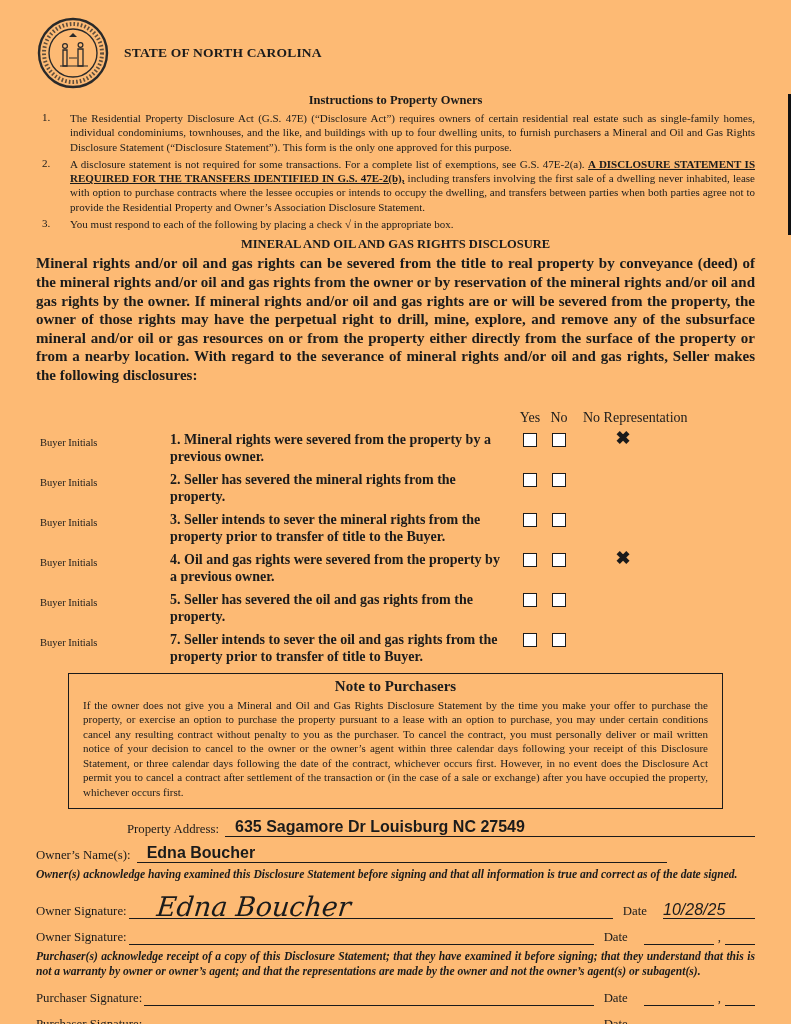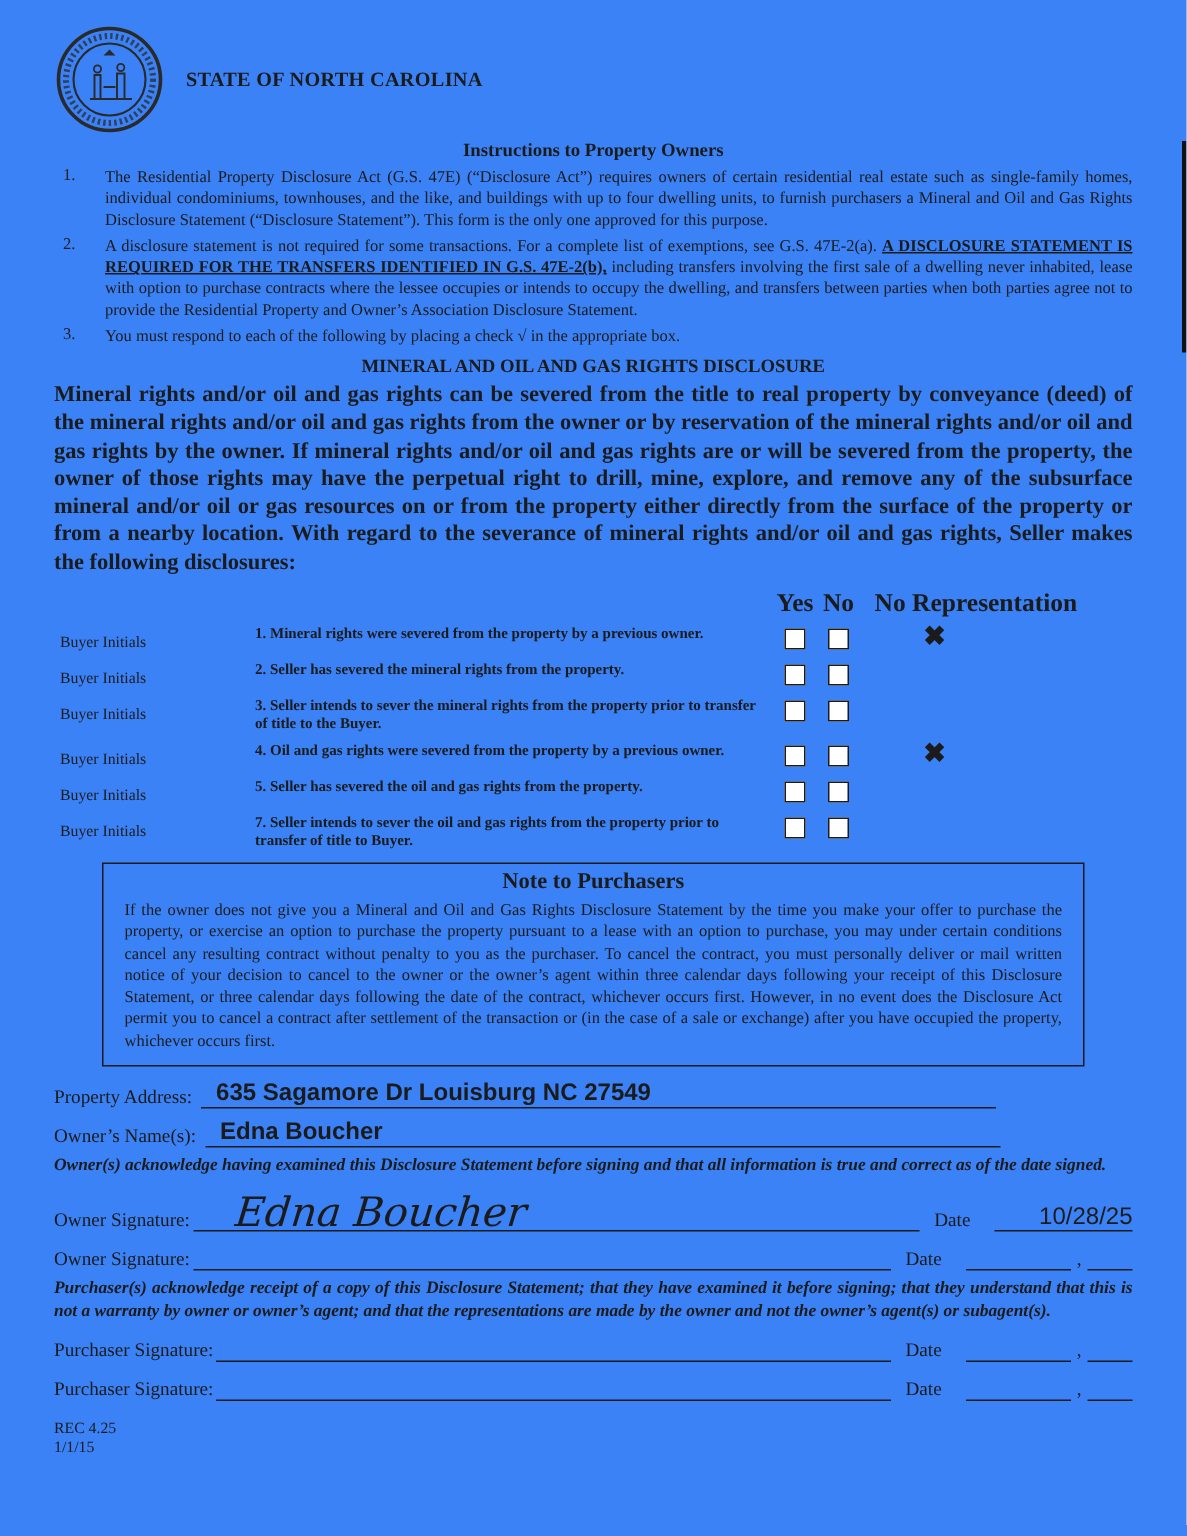--- a/index.html
+++ b/index.html
@@ -1,20 +1,20 @@
 <!DOCTYPE html>
 <html><head>
 <meta charset="utf-8">
 <style>
   html,body { margin:0; padding:0; background:#e8e8e8; }
   .page {
     position:relative;
     width:791px; height:1024px;
     margin:0 auto;
-    background:#3b82f6;
+    background:#fdba74;
     color:#1b1b1b;
     font-family:"Liberation Serif", serif;
     box-sizing:border-box;
     padding:16px 36px 0 36px;
     overflow:hidden;
   }
   
   .hdr { display:flex; align-items:center; height:74px; }
   .seal { width:74px; height:74px; flex:0 0 74px; }
   .titles { margin-left:14px; }
@@ -22,53 +22,53 @@
   
   .instr-head { text-align:center; font-weight:bold; font-size:12.5px; margin-top:3px; }
   .li { display:flex; margin-top:3px; }
   .li-num { flex:0 0 28px; text-align:left; padding-left:6px; font-size:11px; }
   .li-text { flex:1; font-size:11px; line-height:1.3; text-align:justify; }
   .emph { font-weight:bold; text-decoration:underline; }
   
   .disc-head { text-align:center; font-weight:bold; font-size:12.5px; margin-top:6px; }
   .disc-intro { font-weight:bold; font-size:15px; line-height:1.24; text-align:justify; margin-top:2px; }
   .grid { display:grid; grid-template-columns:134px 345px 30px 28px 1fr; align-items:start; }
-  .disc-colhead { margin-top:7px; font-weight:bold; font-size:17px; }
+  .disc-colhead { margin-top:25px; font-weight:normal; font-size:14px; }
   .disc-colhead .c { text-align:center; }
   .disc-colhead .norep-h { text-align:left; padding-left:10px; white-space:nowrap; }
   .row { margin-top:5px; }
   .initials { width:106px; margin-left:4px; margin-top:1px; }
   .init-rule { border-top:1.7px solid #1b1b1b; }
   .init-label { font-size:10.5px; padding-top:1px; }
-  .q { font-weight:bold; font-size:10px; line-height:1.25; padding-right:6px; }
+  .q { font-weight:bold; font-size:14px; line-height:1.25; padding-right:6px; }
   .cbcell { display:flex; justify-content:center; padding-top:2px; }
   .cb { width:12px; height:12px; border:1.4px solid #1b1b1b; background:#fff; }
   .norep-cell { text-align:center; width:100px; font-size:18px; font-weight:bold; line-height:14px; }
   
   .notebox { border:1.6px solid #1b1b1b; margin:7px 32px 0 32px; padding:4px 14px 9px 14px; }
   .note-title { text-align:center; font-weight:bold; font-size:15px; }
   .note-body { font-size:11px; line-height:1.32; text-align:justify; margin-top:3px; }
   
   .frow { display:flex; align-items:flex-end; font-size:12.8px; }
   .blank { border-bottom:1.6px solid #1b1b1b; position:relative; }
   .typed { font-family:"Liberation Sans", sans-serif; font-size:16px; line-height:1; padding:0 0 1px 10px; display:inline-block; }
-  .addr-row { margin-top:10px; }
+  .addr-row { margin-top:10px;justify-content:flex-end; }
   .name-row { margin-top:8px; }
   .grow { flex:1; margin-left:6px; max-width:530px;font-weight:bold; }
   .ack { font-style:italic; font-weight:bold; font-size:11.6px; line-height:1.28; text-align:justify; margin-top:5px; }
   .sig-row { margin-top:9px; }
   .sig-line { flex:1; margin-left:2px; height:16px; }
   .sig-line.tall { height:26px; }
   .script {
     position:absolute; left:28px; bottom:-4px;
     font-family:"DejaVu Serif", serif; font-style:italic;
     font-size:27px; white-space:nowrap; transform:skewX(-6deg);
   }
   .date-lbl { margin-left:10px; margin-right:16px; }
-  .date-line { width:92px; text-align:right; height:16px; }
+  .date-line { width:92px; text-align:left; height:16px;font-style:italic; }
   .date-line .typed { padding:0 0 1px 0; }
   .comma { margin:0 4px 0 4px; }
   .short-line { width:30px; height:16px; }
   
   .footer { text-align:left; font-size:10.5px; line-height:1.3; margin-top:12px; padding-right:2px; }
   .artifact { position:absolute; right:0px; top:94px; width:3px; height:141px; background:#111; }
 </style>
 </head>
 <body>
 

